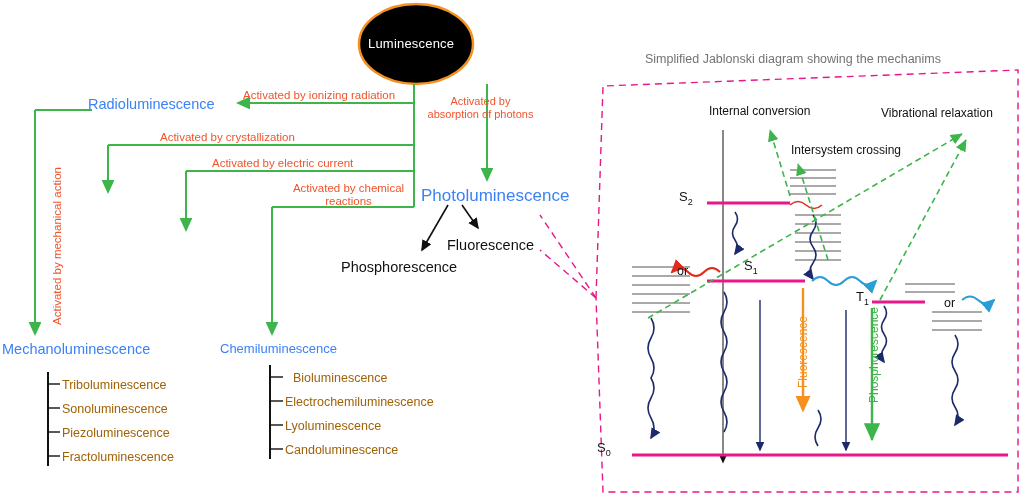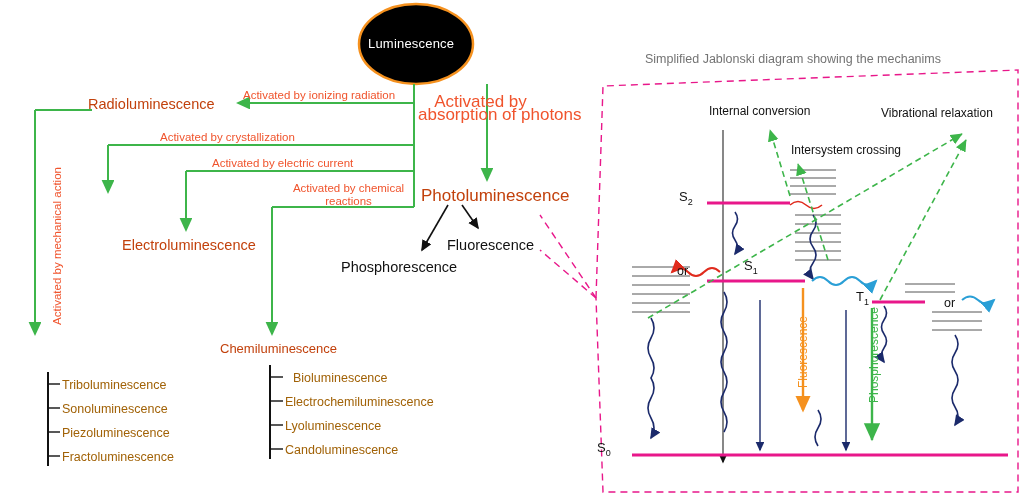--- a/index.html
+++ b/index.html
@@ -6,41 +6,41 @@
   body{
     width:1024px;height:498px;
     background:#ffffff;
     font-family:"Liberation Sans", sans-serif;
     position:relative;
     overflow:hidden;
   }
   .root{position:absolute;inset:0;}
   svg.layer{position:absolute;left:0;top:0;width:1024px;height:498px;}
   .lbl{position:absolute;white-space:nowrap;}
-  .green{color:#c2410c;}
+  .green{color:#3b82f6;}
   .red{color:#f0542d;}
   .black{color:#111111;}
   .ellipse-title{
     position:absolute;color:#ffffff;font-weight:normal;font-size:13px;
     left:368px;top:36px;letter-spacing:.2px;
   }
   .node-rad{left:88px;top:96px;font-size:14.5px;}
   .node-photo{left:421px;top:186px;font-size:17px;}
   .node-cryst{left:48px;top:199px;font-size:14.5px;}
   .node-electro{left:122px;top:237px;font-size:14.5px;}
   .node-mech{left:2px;top:341px;font-size:14.5px;}
   .node-chemi{left:220px;top:341px;font-size:13px;}
   .node-fluor{left:447px;top:237px;font-size:14.5px;}
   .node-phos{left:341px;top:259px;font-size:14.5px;}
 
   .act1{left:243px;top:89px;font-size:11.5px;}
   .act2{left:160px;top:131px;font-size:11.5px;}
   .act3{left:212px;top:157px;font-size:11.5px;}
   .act4{left:281px;top:182px;font-size:11.5px;text-align:center;line-height:13px;width:135px;}
-  .act5{left:418px;top:95px;font-size:17px;text-align:center;line-height:13px;width:125px;}
+  .act5{left:418px;top:95px;font-size:11px;text-align:center;line-height:13px;width:125px;}
   .act6{
     left:-28px;top:240px;font-size:11.5px;
     transform:rotate(-90deg);transform-origin:center;
     width:170px;text-align:center;
   }
 
   .sub{font-size:12.5px;color:#a16207;}
   .sub-m1{left:62px;top:378px;}
   .sub-m2{left:62px;top:402px;}
   .sub-m3{left:62px;top:426px;}
@@ -208,21 +208,21 @@
     <path d="M790,196 L770,130" fill="none" stroke="#3db54a" stroke-width="1.6" stroke-dasharray="6,4" marker-end="url(#agd)"></path>
     <path d="M828,260 L798,164" fill="none" stroke="#3db54a" stroke-width="1.6" stroke-dasharray="6,4" marker-end="url(#agd)"></path>
     <path d="M648,318 L962,134" fill="none" stroke="#3db54a" stroke-width="1.6" stroke-dasharray="6,4" marker-end="url(#agd)"></path>
     <path d="M880,300 L966,140" fill="none" stroke="#3db54a" stroke-width="1.6" stroke-dasharray="6,4" marker-end="url(#agd)"></path>
   </svg>
 
   <div class="ellipse-title">Luminescence</div>
 
   <div class="lbl green node-rad">Radioluminescence</div>
   <div class="lbl green node-photo">Photoluminescence</div>
-  <div class="lbl green node-electro">Electroluminescence</div>
+  <div class="lbl green node-mech">Mechanoluminescence</div>
   <div class="lbl green node-chemi">Chemiluminescence</div>
   <div class="lbl black node-fluor">Fluorescence</div>
   <div class="lbl black node-phos">Phosphorescence</div>
 
   <div class="lbl red act1">Activated by ionizing radiation</div>
   <div class="lbl red act2">Activated by crystallization</div>
   <div class="lbl red act3">Activated by electric current</div>
   <div class="lbl red act4">
     <span>Activated by chemical</span><br>
     <span>reactions</span>

